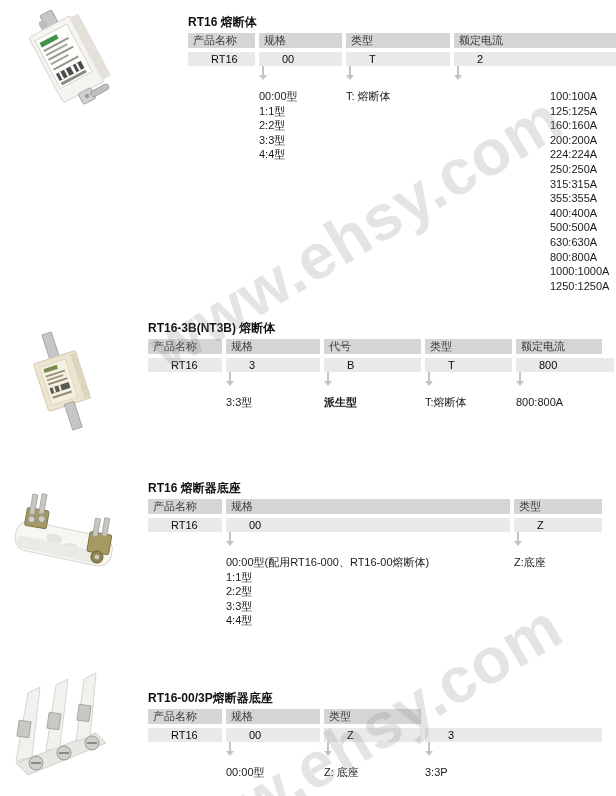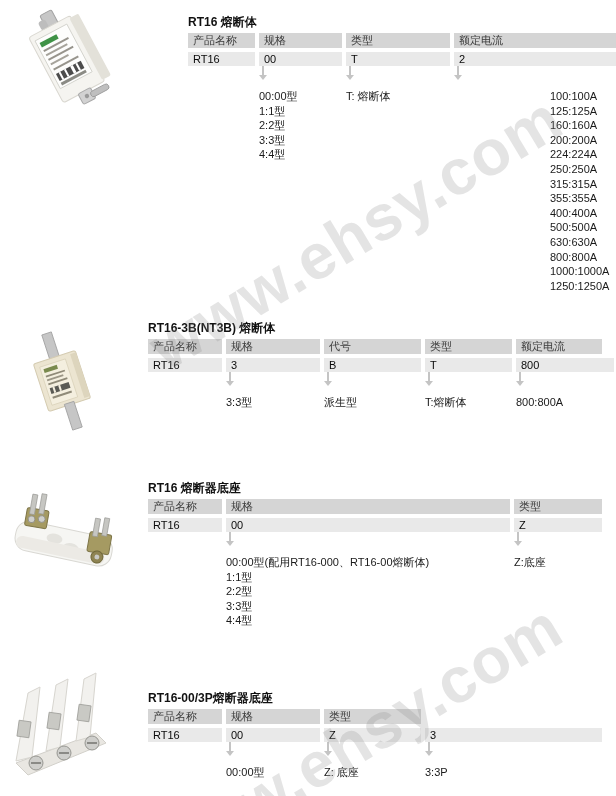--- a/index.html
+++ b/index.html
@@ -15,21 +15,21 @@
     transform:rotate(-31deg);
   }
   .section { position:absolute; left:148px; width:454px; z-index:2; }
   .sec-title { position:absolute; left:0; top:0; font-size:12px; font-weight:bold; color:#111; white-space:nowrap; }
   .th {
     position:absolute; top:19px; height:15px; background:#d5d5d5;
     font-size:11px; line-height:15px; color:#3a3a3a; padding-left:5px; white-space:nowrap;
   }
   .td {
     position:absolute; top:38px; height:14px; background:#e9e9e9;
-    font-size:11px; line-height:14px; color:#0a0a0a; padding-left:5px; white-space:nowrap;
+    font-size:11px; line-height:14px; color:#0a0a0a; padding-left:23px; white-space:nowrap;
   }
   .arrow { position:absolute; top:52px; width:9px; height:15px; }
   .arrow::before {
     content:""; position:absolute; left:3px; top:0; width:2px; height:9px; background:#c4c4c4;
   }
   .arrow::after {
     content:""; position:absolute; left:0; top:9px; width:0; height:0;
     border-left:4px solid transparent; border-right:4px solid transparent; border-top:5px solid #c4c4c4;
   }
   .notes {
@@ -191,21 +191,21 @@
     <div class="td" style="left:368px; width:98px;">800</div>
 
     <div class="arrow" style="left:78px;"></div>
     <div class="arrow" style="left:176px;"></div>
     <div class="arrow" style="left:277px;"></div>
     <div class="arrow" style="left:368px;"></div>
 
     <div class="notes" style="left:78px;">
         <div class="note-line">3:3型</div>
       </div>
-    <div class="notes" style="left:176px;">
+    <div class="notes" style="left:176px;font-weight:bold;">
         <div class="note-line">派生型</div>
       </div>
     <div class="notes" style="left:277px;">
         <div class="note-line">T:熔断体</div>
       </div>
     <div class="notes" style="left:368px;">
         <div class="note-line">800:800A</div>
       </div>
   </div>
 

